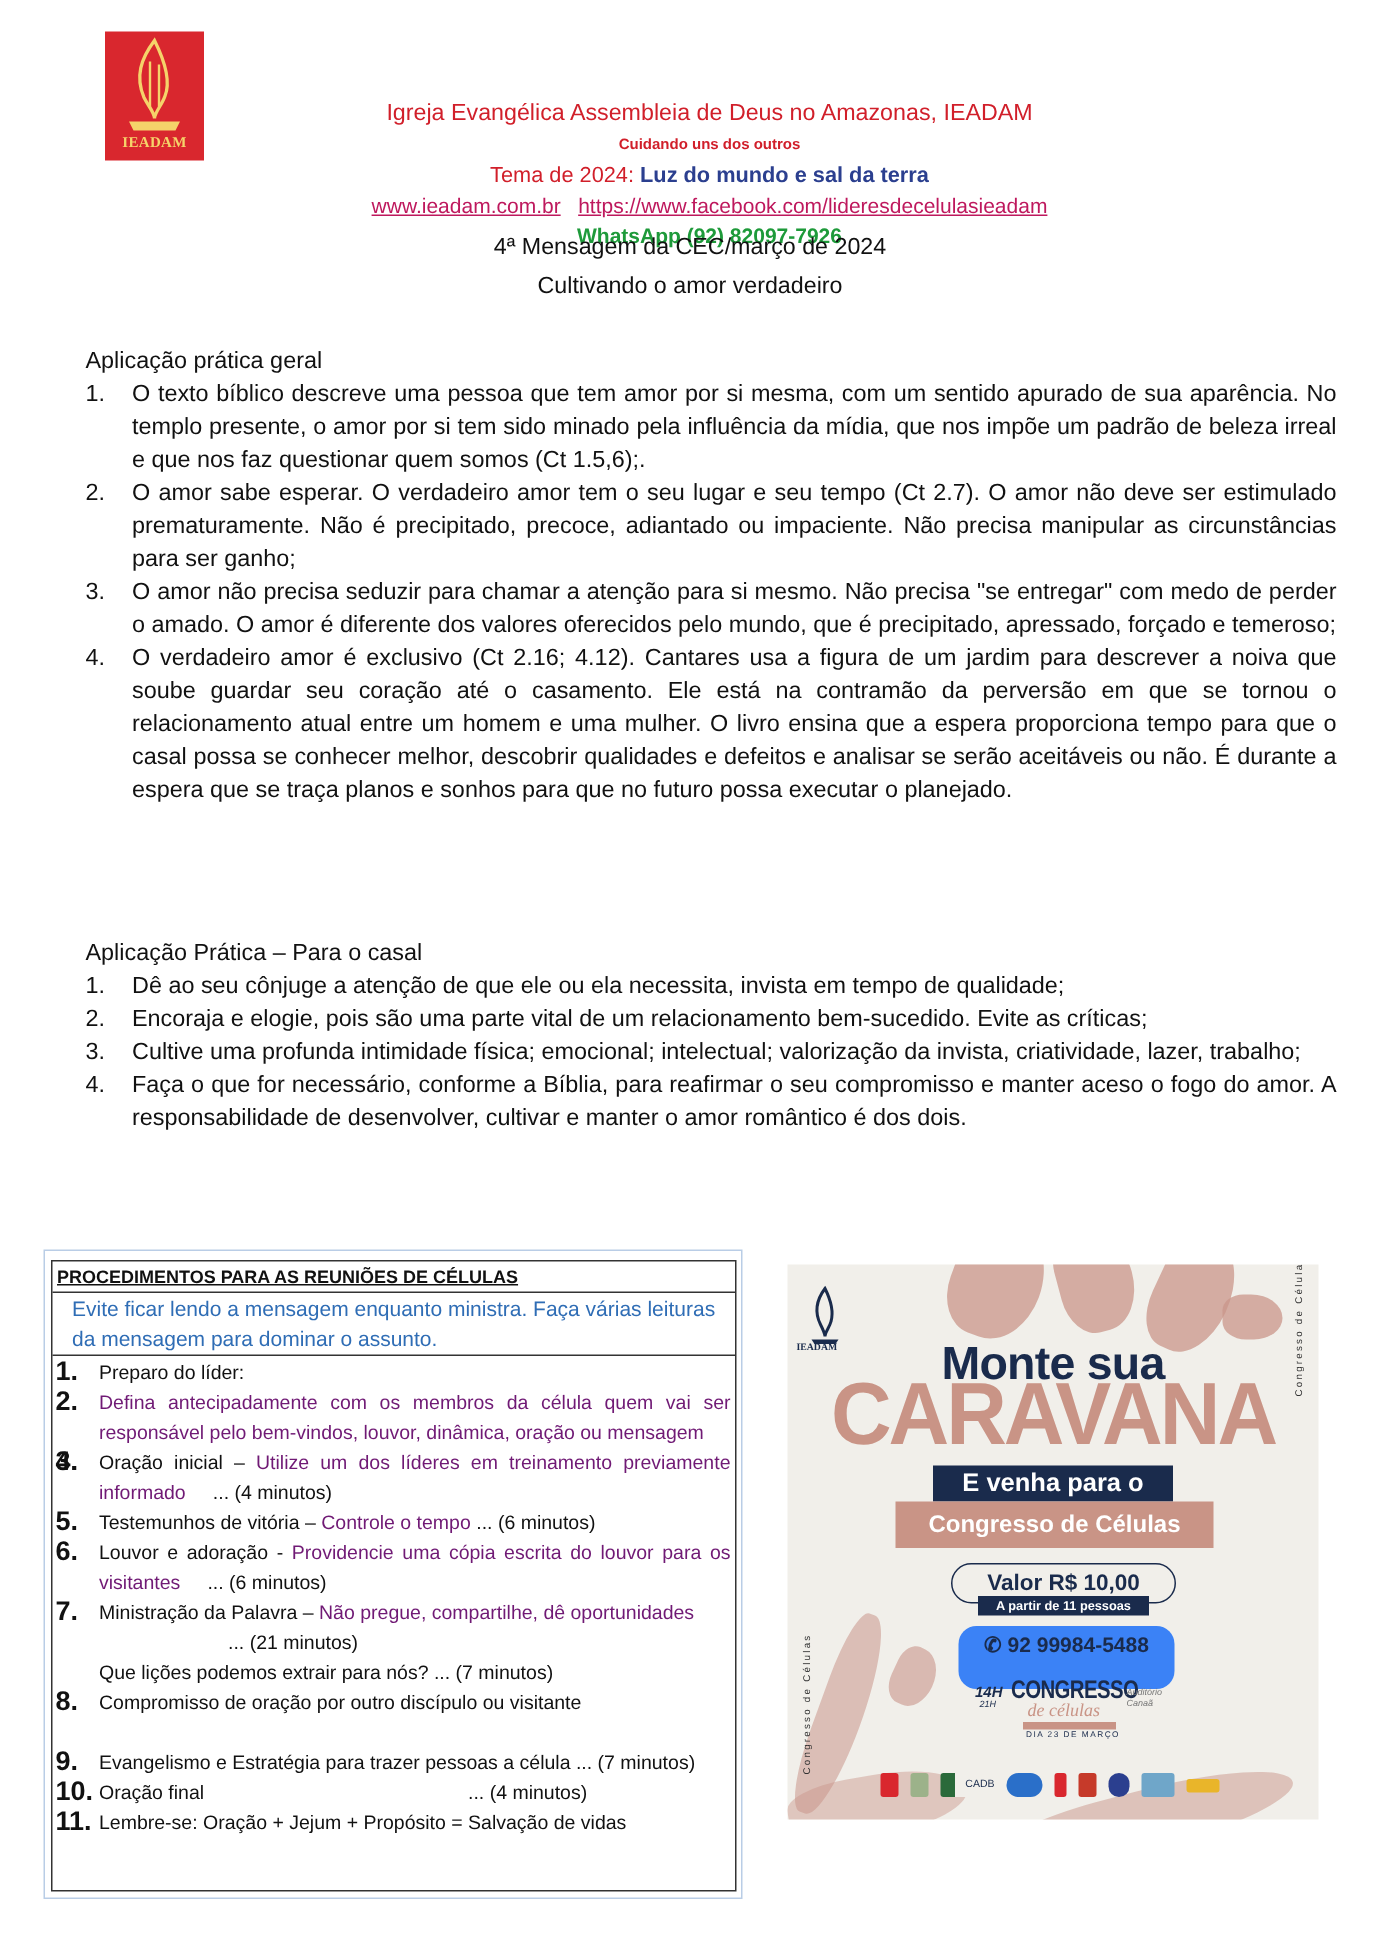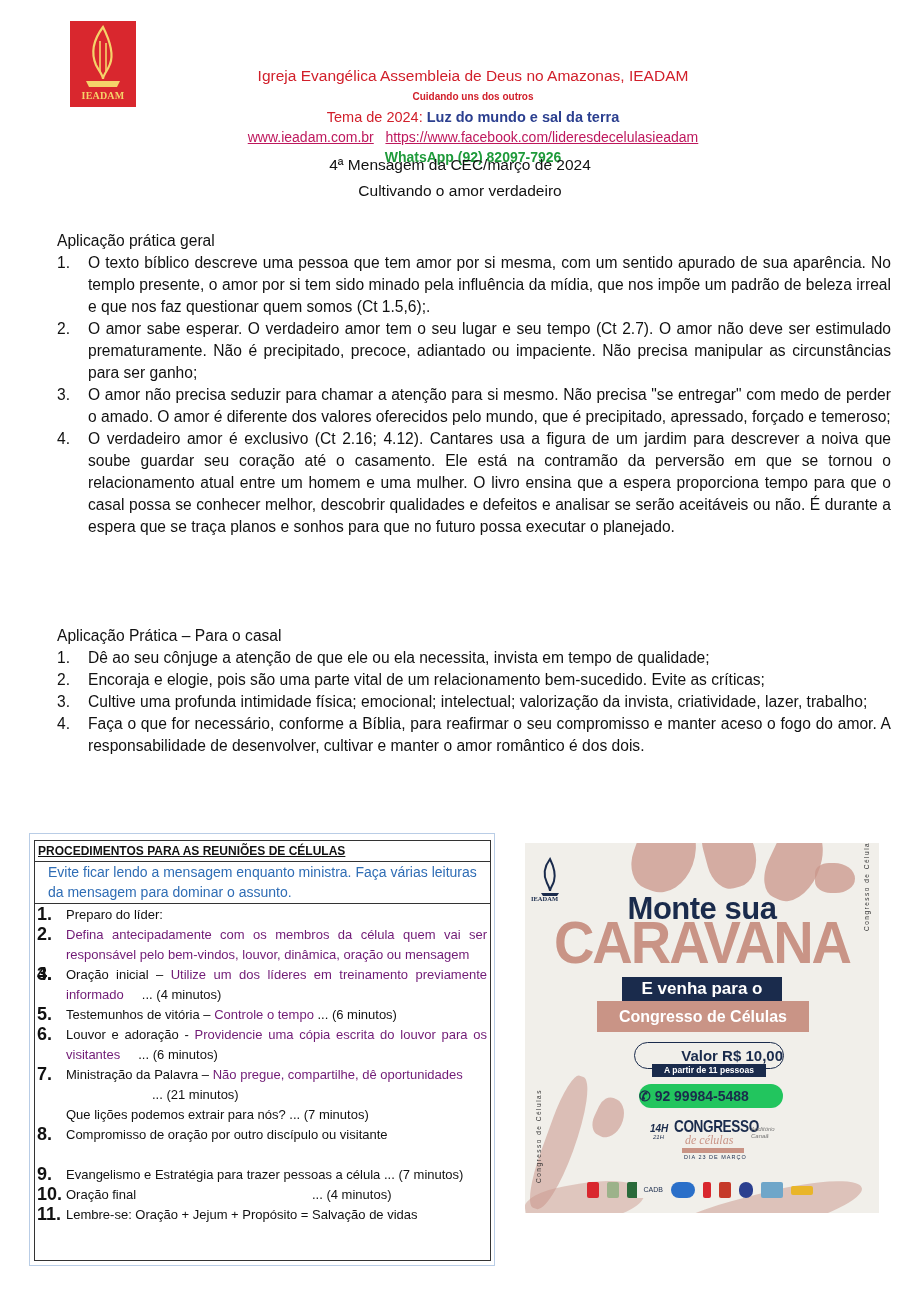--- a/index.html
+++ b/index.html
@@ -42,21 +42,21 @@
     .poster { position: absolute; left: 525px; top: 843px; width: 354px; height: 370px; background: #f1efea; overflow: hidden; }
     .poster .brush { position: absolute; background: #c9958a; opacity: 0.75; border-radius: 40% 60% 55% 45%; }
     .poster .p-logo { position: absolute; left: 10px; top: 14px; width: 30px; height: 40px; }
     .poster .p-logo-text { position: absolute; left: 6px; top: 52px; font-size: 6.5px; font-weight: bold; color: #1a2b4c; font-family: "Liberation Serif", serif; }
     .poster .monte { position: absolute; left: 0; right: 0; top: 48px; text-align: center; font-size: 31px; font-weight: bold; color: #1a2b4c; letter-spacing: -0.5px; }
     .poster .caravana { position: absolute; left: 0; right: 0; top: 70px; text-align: center; font-size: 56px; font-weight: bold; color: #c99486; letter-spacing: -2px; line-height: 60px; transform: scaleY(1.05); font-family: "Liberation Sans", sans-serif; }
     .poster .venha { position: absolute; left: 97px; top: 134px; width: 160px; height: 24px; background: #1a2b4c; color: #fff; font-weight: bold; font-size: 17px; text-align: center; line-height: 24px; }
     .poster .congresso-bar { position: absolute; left: 72px; top: 158px; width: 212px; height: 31px; background: #c99486; color: #fff; font-weight: bold; font-size: 16px; text-align: center; line-height: 31px; }
     .poster .valor { position: absolute; left: 109px; top: 181px; width: 150px; height: 27px; border: 1.5px solid #1a2b4c; border-radius: 14px; color: #1a2b4c; font-weight: bold; font-size: 15px; text-align: center; line-height: 25px; background: transparent; }
     .poster .apartir { position: absolute; left: 127px; top: 221px; width: 114px; height: 13px; background: #1a2b4c; color: #fff; font-weight: bold; font-size: 8.5px; text-align: center; line-height: 13px; }
-    .poster .phone { position: absolute; left: 114px; top: 241px; width: 144px; height: 24px; border-radius: 12px; background: #22c55e; color: #1a2b4c; font-weight: bold; font-size: 14px; text-align: left; line-height: 24px; }
+    .poster .phone { position: absolute; left: 114px; top: 241px; width: 144px; height: 42px; border-radius: 12px; background: #3b82f6; color: #1a2b4c; font-weight: bold; font-size: 14px; text-align: center; line-height: 24px; }
     .poster .hour { position: absolute; left: 125px; top: 281px; font-size: 10px; font-weight: bold; font-style: italic; color: #1a2b4c; line-height: 10px; }
     .poster .hour2 { position: absolute; left: 128px; top: 291px; font-size: 6px; color: #1a2b4c; font-style: italic; }
     .poster .cong-title { position: absolute; left: 149px; top: 274px; font-size: 17px; font-weight: bold; color: #1a2b4c; transform: scaleX(0.8); transform-origin: left; letter-spacing: -0.5px; }
     .poster .cong-sub { position: absolute; left: 160px; top: 290px; font-size: 12px; font-style: italic; color: #c99486; font-family: "Liberation Serif", serif; }
     .poster .tema-strip { position: absolute; left: 157px; top: 305px; width: 62px; height: 5px; background: #c99486; }
     .poster .dia { position: absolute; left: 159px; top: 311px; font-size: 5.5px; letter-spacing: 1px; color: #1a2b4c; }
     .poster .aud { position: absolute; left: 226px; top: 283px; font-size: 6px; color: #777; font-style: italic; line-height: 7px; }
     .poster .vertical { position: absolute; font-size: 6.5px; letter-spacing: 1.5px; color: #333; white-space: nowrap; transform: rotate(-90deg); transform-origin: left top; }
     .poster .sponsors { position: absolute; left: 62px; top: 339px; display: flex; gap: 8px; align-items: center; }
     .poster .sp { height: 16px; border-radius: 2px; }
@@ -143,21 +143,21 @@
   <svg class="p-logo" viewBox="0 0 30 40">
     <path d="M15 2 C9 10 8 18 12 26 C14 30 15 32 15 34 C15 31 18 28 19 24 C21 17 19 10 15 2 Z" fill="none" stroke="#1a2b4c" stroke-width="2"></path>
     <path d="M6 36 L24 36 L22 39 L8 39 Z" fill="#1a2b4c"></path>
   </svg>
   <div class="p-logo-text">IEADAM</div>
 
   <div class="monte">Monte sua</div>
   <div class="caravana">CARAVANA</div>
   <div class="venha">E venha para o</div>
   <div class="congresso-bar">Congresso de Células</div>
-  <div class="valor" style="top:199px;text-align:right;">Valor R$ 10,00</div>
+  <div class="valor" style="top:199px;">Valor R$ 10,00</div>
   <div class="apartir">A partir de 11 pessoas</div>
   <div class="phone">
     <span>✆</span>
     <span>92 99984-5488</span>
   </div>
   <div class="hour">14H</div>
   <div class="hour2">21H</div>
   <div class="cong-title">CONGRESSO</div>
   <div class="cong-sub">de células</div>
   <div class="tema-strip"></div>

